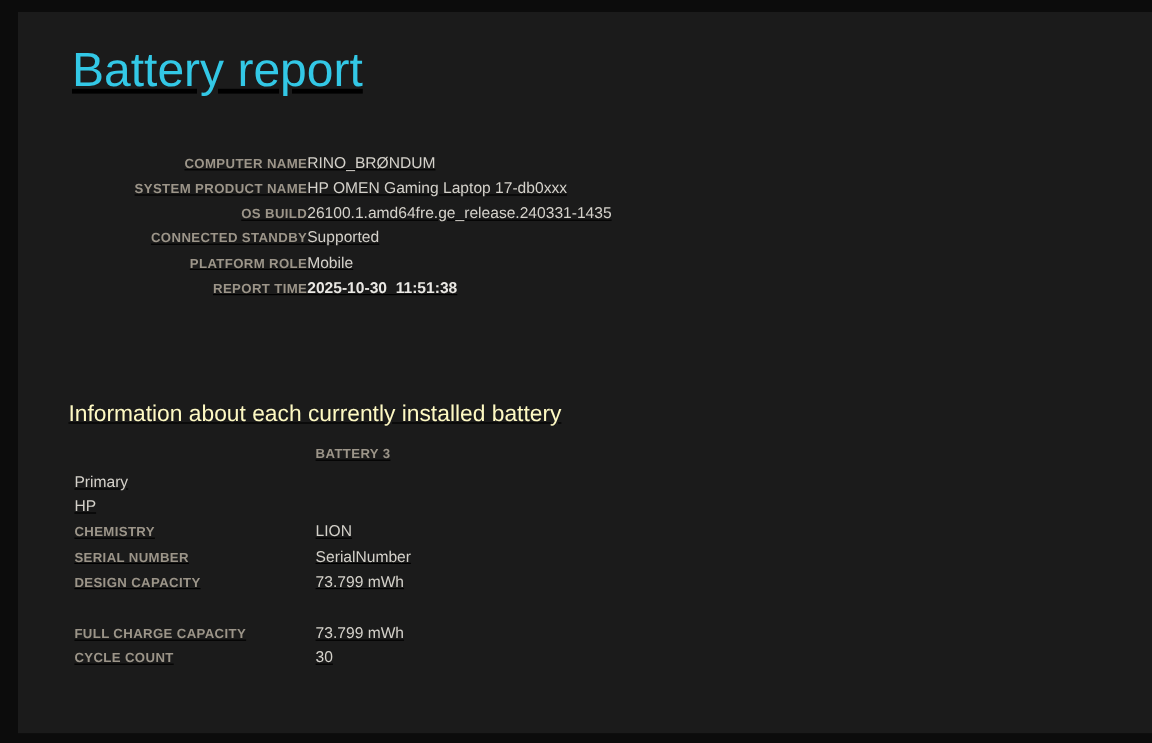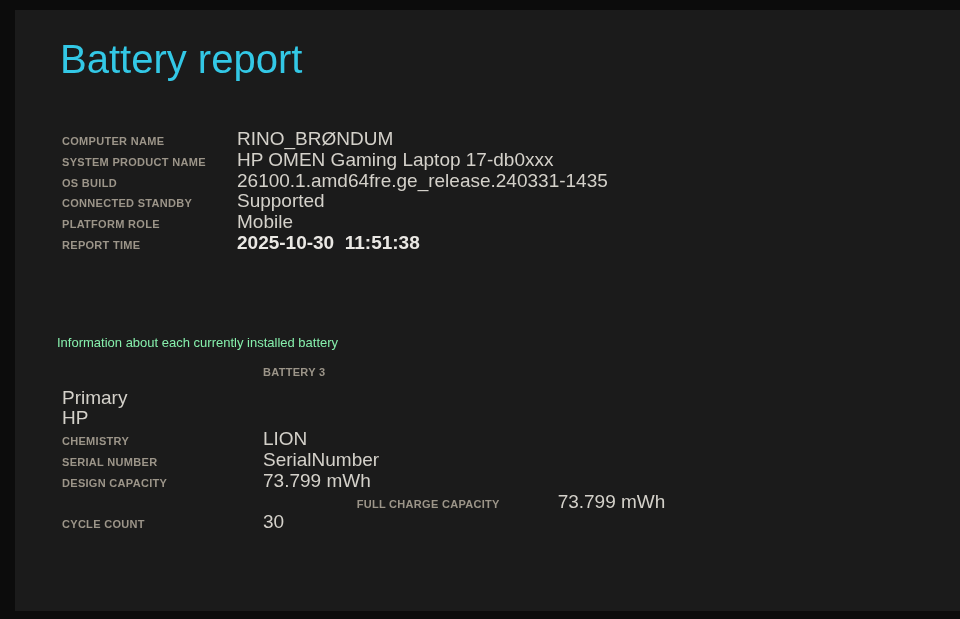--- a/index.html
+++ b/index.html
@@ -4,51 +4,52 @@
 <style>
   html, body { margin:0; padding:0; background:#0c0c0c; }
   .screen {
     width:960px; height:619px; position:relative; overflow:hidden;
     background:#0c0c0c;
     font-family:"Liberation Sans", sans-serif;
   }
   .content {
     position:absolute; top:10px; left:15px; right:0; bottom:8px;
     background:#1b1b1b;
+    text-decoration:underline;
   }
   .title {
     margin:26px 0 0 45px;
     font-size:40px; font-weight:300; line-height:1.15;
     color:#33c8e6;
   }
-  .sys-table { margin:46px 0 0 47px; }
+  .sys-table { margin:46px 0 0 66px;text-align:right; }
   .row { display:flex; align-items:baseline; height:20.8px; }
   .label {
     width:175px; flex:0 0 175px;
     font-size:11px; font-weight:bold; letter-spacing:0.3px;
     color:#9c9589; text-transform:uppercase;
   }
   .value {
-    font-size:19px; color:#d4d1ca; white-space:pre;
+    font-size:13px; color:#d4d1ca; white-space:pre;
   }
   .value-bold { font-weight:bold; color:#eae8e4; }
   .section { margin:82px 0 0 42px; }
   .section-heading {
     font-size:17px; font-weight:bold; color:#2fcedd;
   }
   .section-subtitle {
-    margin-top:0; font-size:13px; color:#86efac;
+    margin-top:0; font-size:19px; color:#fef9c3;
   }
   .bat-table { margin:16px 0 0 47px; }
   .bat-table .label { width:201px; flex:0 0 201px; }
   .col-header {
     font-size:11px; font-weight:bold; letter-spacing:0.3px;
     color:#9c9589;
   }
-  .row-gap { margin-top:0;justify-content:center; }
+  .row-gap { margin-top:22px; }
 </style>
 </head>
 <body>
 
 <div class="screen">
   <div class="content">
 
     <div class="title">Battery report</div>
 
     <div class="sys-table">

